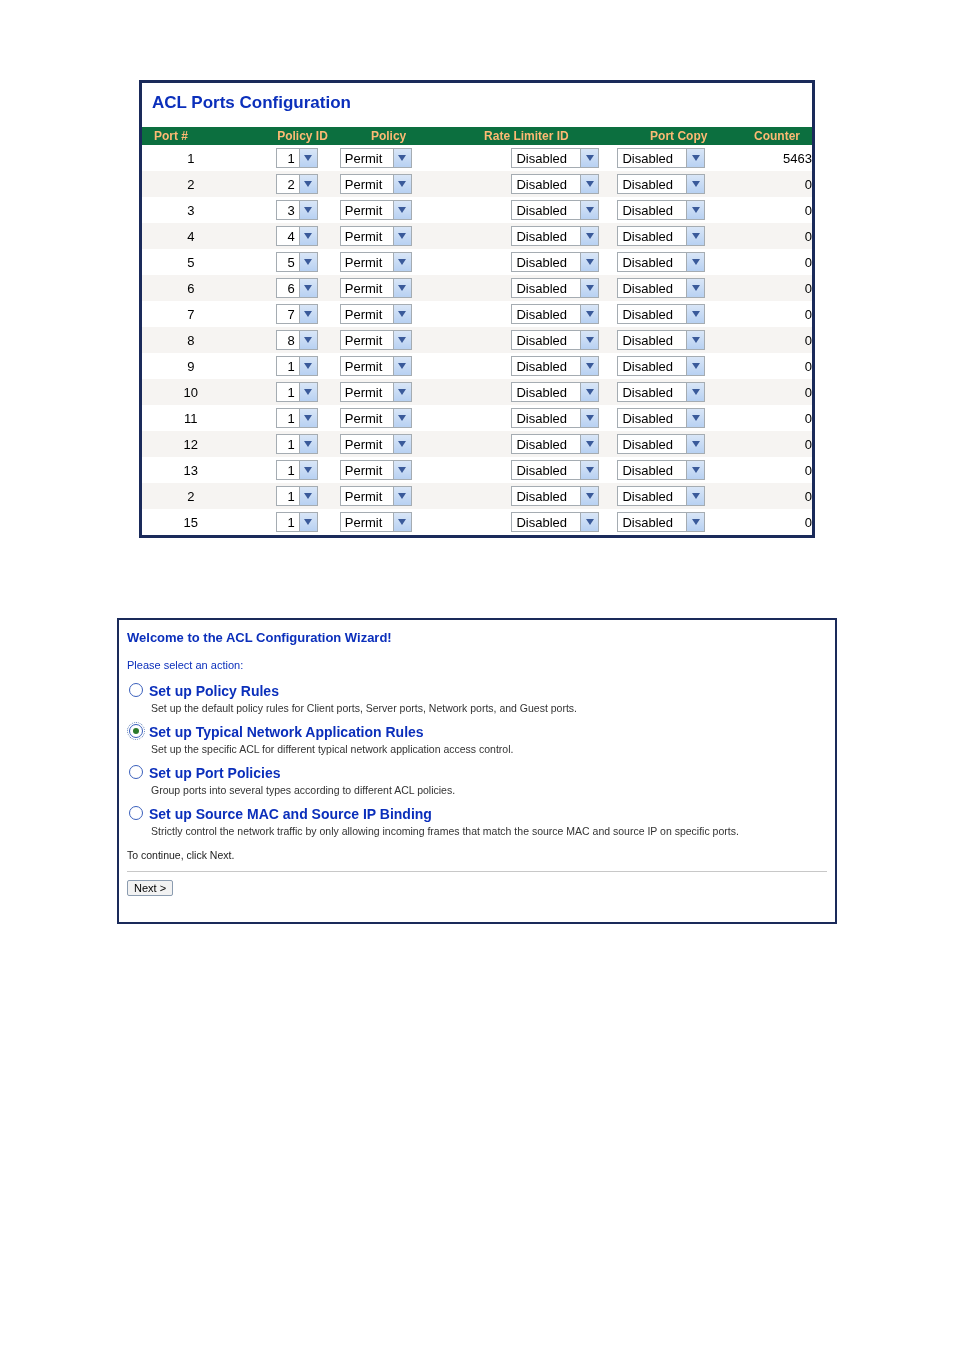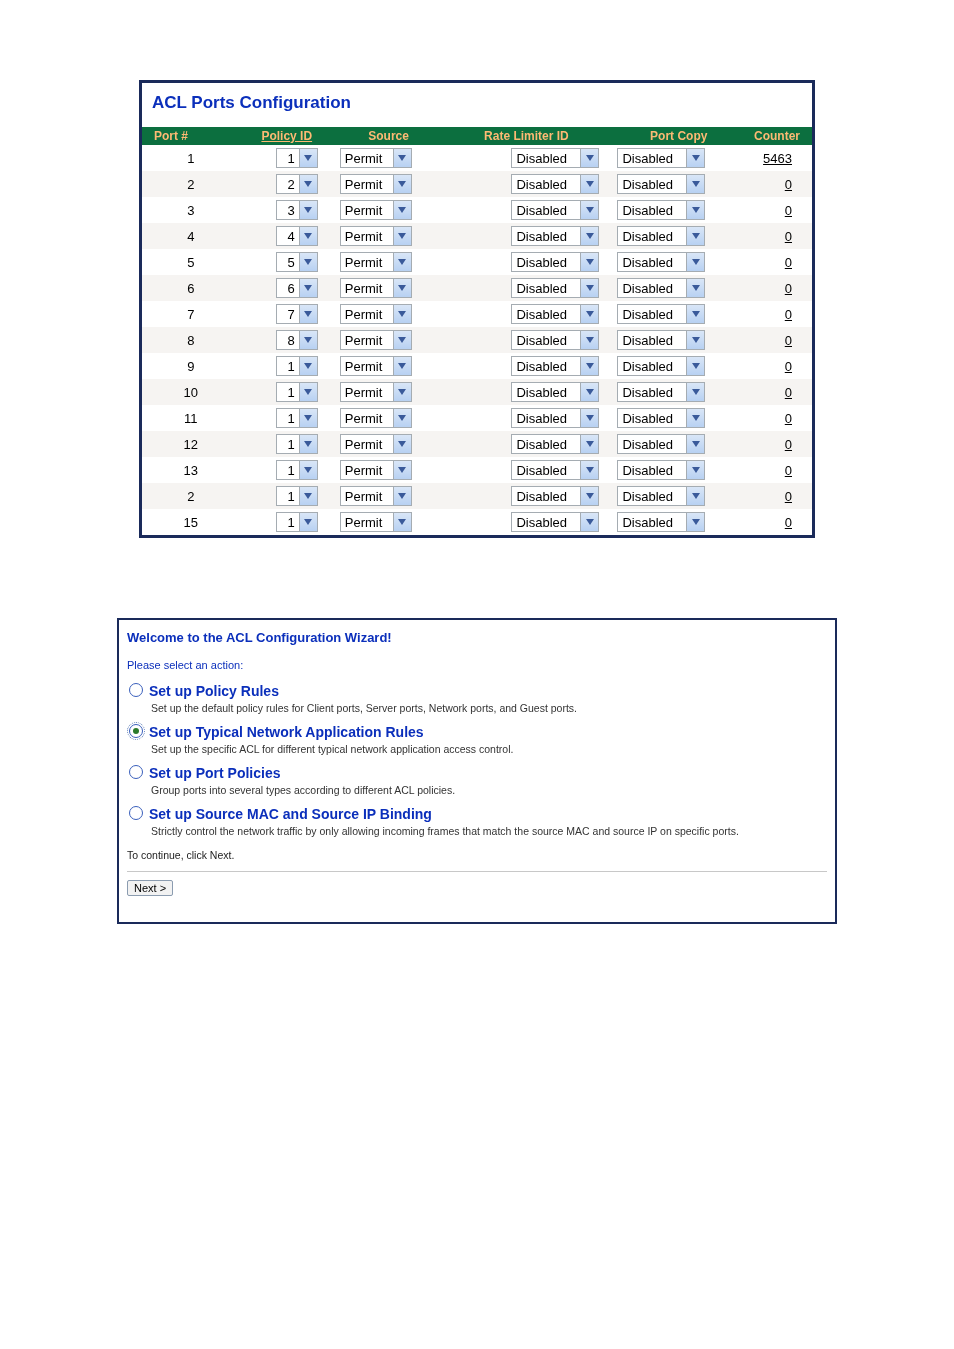--- a/index.html
+++ b/index.html
@@ -28,33 +28,33 @@
   }
   table.ports thead th {
     background: #0c6f3f;
     color: #fdba74;
     font-weight: bold;
     font-size: 12px;
     padding: 2px 6px;
     text-align: left;
   }
   table.ports thead th.port-h   { width: 85px; text-align: left; padding-left:12px;}
-  table.ports thead th.policy-h { width: 85px; text-align: center; text-decoration: underline; }
+  table.ports thead th.policy-h { width: 85px; text-align: right; }
   table.ports thead th.action-h { width: 100px; text-align: center; }
   table.ports thead th.rate-h   { width: 160px; text-align: center; }
   table.ports thead th.copy-h   { width: 130px; text-align: center; }
   table.ports thead th.counter-h{ text-align: right; padding-right: 12px; }
   table.ports tbody tr.even { background: #f6f4f2; }
   table.ports tbody td {
     padding: 3px 6px;
     text-align: center;
     color: #000;
   }
   table.ports tbody td.port-c   { text-align: center; }
-  table.ports tbody td.counter-c{ text-align: right; padding-right: 20px; text-decoration: underline; }
+  table.ports tbody td.counter-c{ text-align: right; padding-right: 0; }
   table.ports tbody td.policy-c { text-align: right; padding-right: 16px; }
   table.ports tbody td.action-c { text-align: left; padding-left: 6px; }
   table.ports tbody td.rate-c   { text-align: right; padding-right: 10px;}
   table.ports tbody td.copy-c   { text-align: left; padding-left: 8px; }
 
   .dd {
     display: inline-flex;
     align-items: stretch;
     height: 20px;
     line-height: 20px;
@@ -163,21 +163,21 @@
 </head>
 <body>
 
 <div class="panel">
   <div class="panel-title">ACL Ports Configuration</div>
   <table class="ports">
     <thead>
       <tr>
         <th class="port-h">Port #</th>
         <th class="policy-h">Policy ID</th>
-        <th class="action-h">Source</th>
+        <th class="action-h">Policy</th>
         <th class="rate-h">Rate Limiter ID</th>
         <th class="copy-h">Port Copy</th>
         <th class="counter-h">Counter</th>
       </tr>
     </thead>
     <tbody id="acl-body">
         <tr class="">
           <td class="port-c">1</td>
           <td class="policy-c"><span class="dd small">
               <span class="txt">1</span>

